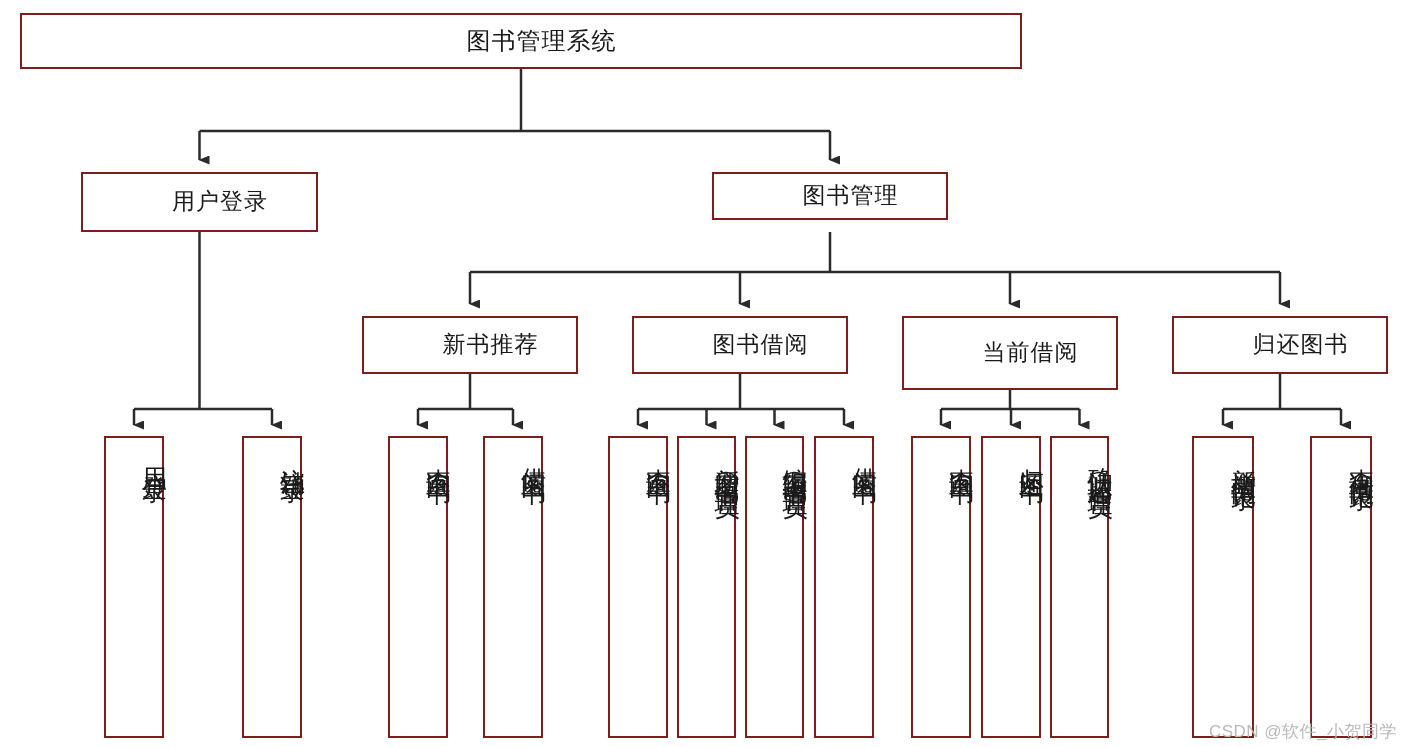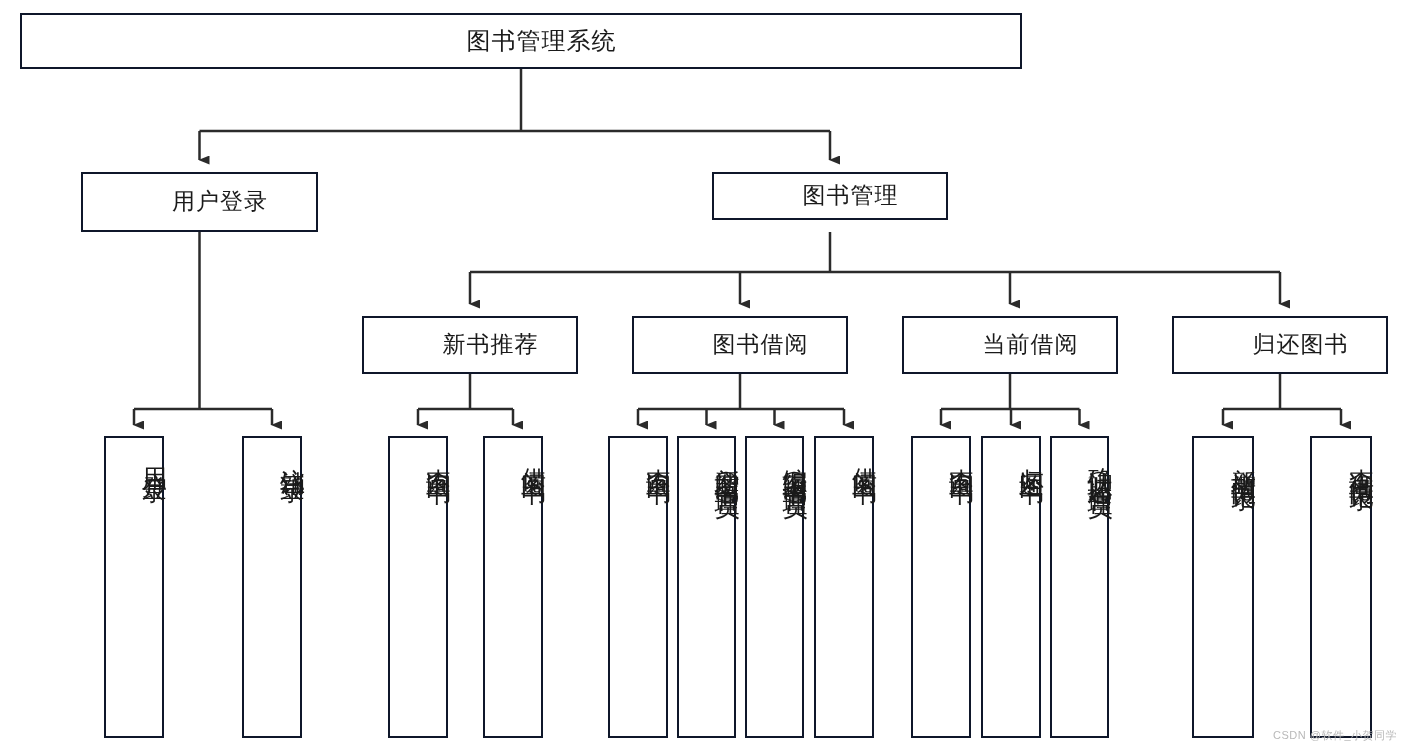--- a/index.html
+++ b/index.html
@@ -22,21 +22,21 @@
     position: absolute;
     left: 0;
     top: 0;
     width: 1405px;
     height: 747px;
   }
   .node {
     position: absolute;
     box-sizing: border-box;
     background: #ffffff;
-    border: 2px solid #0f172a;
+    border: 2px solid #7f1d1d;
     display: flex;
     align-items: center;
     justify-content: center;
     color: #1a1a1a;
     padding-left: 41px;
   }
   .node .node-label {
     display: block;
     text-align: center;
     line-height: 1.18;
@@ -62,21 +62,21 @@
     text-orientation: upright;
     font-size: 25px;
     letter-spacing: 4px;
     line-height: 1;
     white-space: nowrap;
   }
   #watermark {
     position: absolute;
     right: 8px;
     bottom: 4px;
-    font-size: 11px;
+    font-size: 17px;
     color: #b9b9b9;
     letter-spacing: 0.5px;
     white-space: nowrap;
     pointer-events: none;
   }
 </style>
 </head>
 <body>
 
 <div id="diagram-canvas">
@@ -153,21 +153,21 @@
   <div class="node horiz" style="left:712px; top:172px; width:236px; height:48px;">
     <span class="node-label">图书管理</span>
   </div>
 
   <div class="node horiz" style="left:362px; top:316px; width:216px; height:58px;">
     <span class="node-label">新书推荐</span>
   </div>
   <div class="node horiz" style="left:632px; top:316px; width:216px; height:58px;justify-content:center;">
     <span class="node-label">图书借阅</span>
   </div>
-  <div class="node horiz" style="left:902px; top:316px; width:216px; height:58px;">
+  <div class="node horiz" style="left:902px; top:316px; width:216px; height:74px;">
     <span class="node-label">当前借阅</span>
   </div>
   <div class="node horiz" style="left:1172px; top:316px; width:216px; height:58px;">
     <span class="node-label">归还图书</span>
   </div>
 
   <div class="node leaf" style="left:104px; top:436px; width:60px; height:302px;">
     <span class="node-label">用户登录</span>
   </div>
   <div class="node leaf" style="left:242px; top:436px; width:60px; height:302px;">

